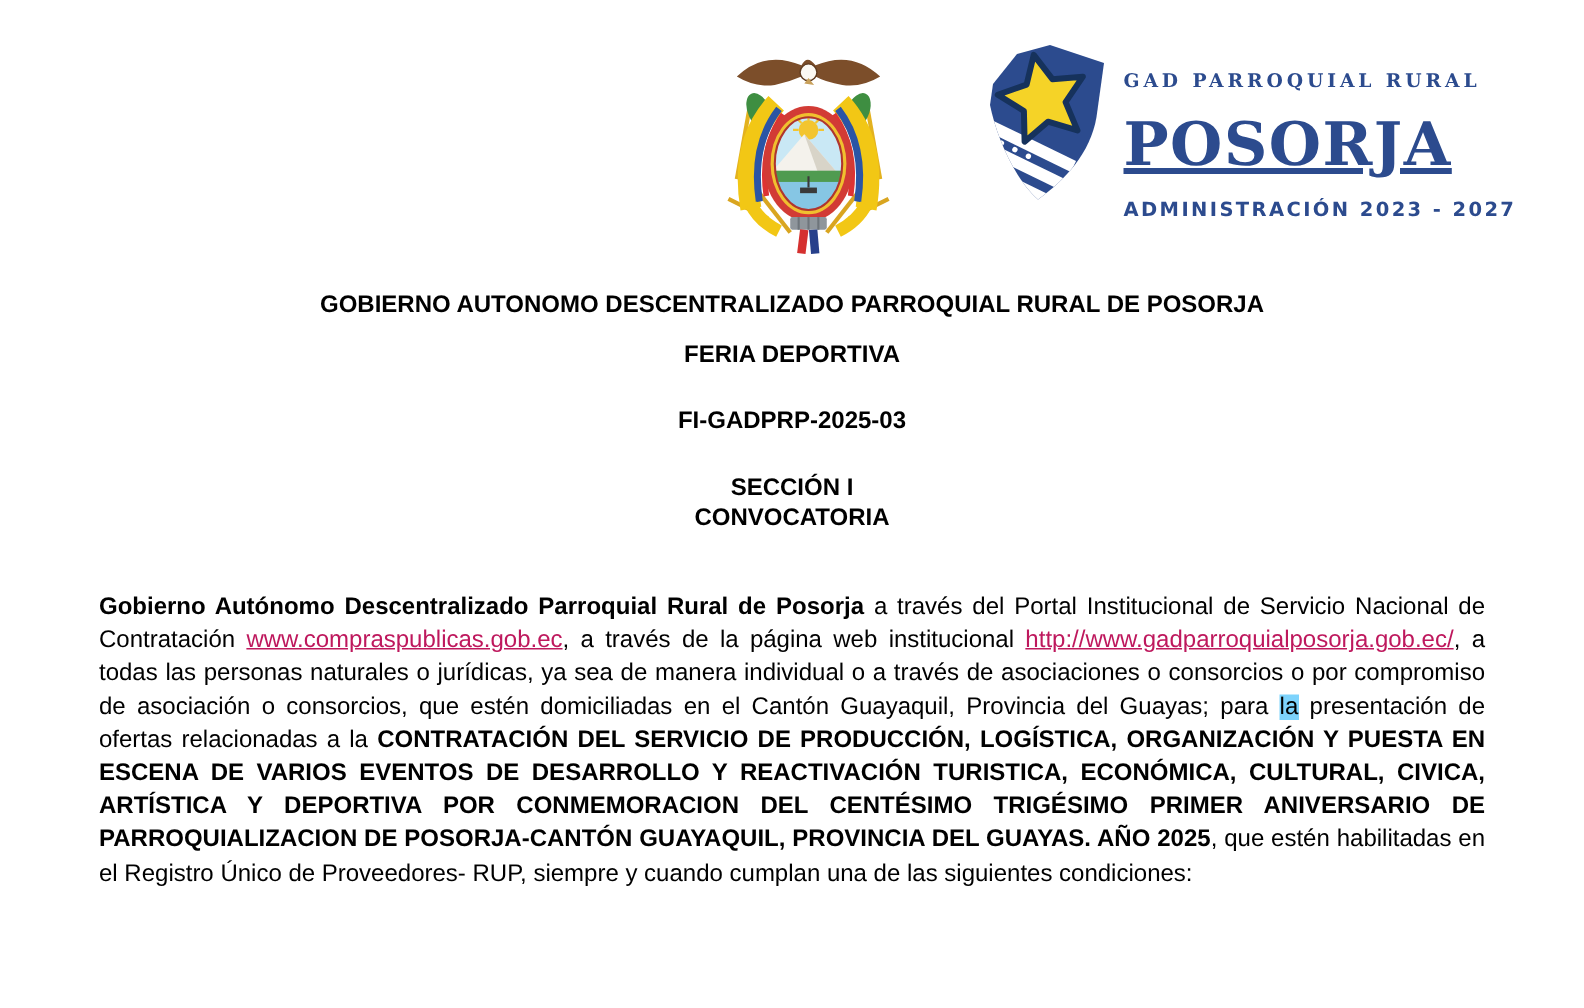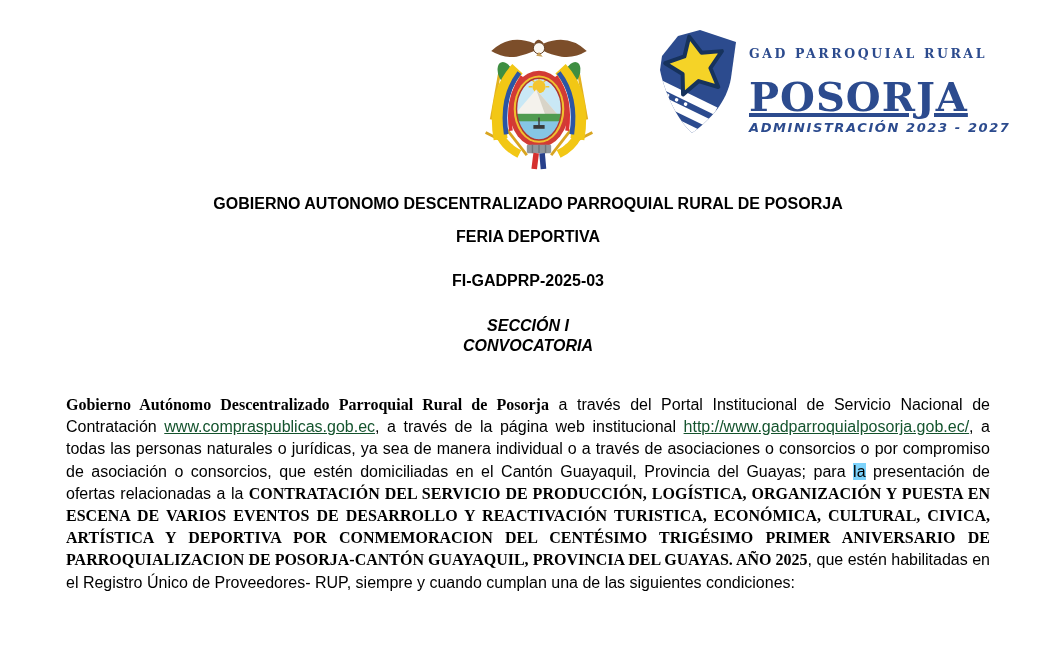--- a/index.html
+++ b/index.html
@@ -14,37 +14,37 @@
   .logo-text{margin-left:6px;padding-top:20px;color:#2C4B8E;}
   .logo-line1{
     font-family:"DejaVu Serif","Liberation Serif",serif;font-weight:bold;
     font-size:12.5px;letter-spacing:2.6px;white-space:nowrap;
   }
   .logo-name{
     font-family:"DejaVu Serif","Liberation Serif",serif;font-weight:bold;
     font-size:40px;letter-spacing:1px;line-height:44px;margin-top:14px;white-space:nowrap;text-decoration:underline;
   }
   .logo-line2{
-    font-family:"DejaVu Sans","Liberation Sans",sans-serif;font-weight:bold;font-style:italic;
-    font-size:13px;letter-spacing:1.6px;margin-top:1px;white-space:nowrap;
+    font-family:"DejaVu Sans","Liberation Sans",sans-serif;font-weight:bold;
+    font-size:13px;letter-spacing:1.6px;margin-top:14px;white-space:nowrap;
   }
   
   .hwrap{position:absolute;left:66px;width:924px;text-align:center;font-weight:bold;font-size:16px;}
   .h1{top:184px;margin-top:11px;}
   .h2{top:228px;}
   .h3{top:272px;}
-  .h4{top:316px;line-height:20px;font-style:italic;}
+  .h4{top:316px;line-height:20px;}
   
   .body-par{
     position:absolute;left:66px;top:378px;width:924px;
     font-size:16px;line-height:22.2px;text-align:justify;
   }
-  .body-par .b{font-weight:bold;font-family:Liberation Serif, serif;}
+  .body-par .b{font-weight:bold;}
   .body-par .hl{background:#7dd3fc;}
-  .body-par a.link{color:#14532d;text-decoration:underline;}
+  .body-par a.link{color:#be185d;text-decoration:underline;}
 </style>
 </head>
 <body>
 
 <div class="page">
 
   <svg class="coat" viewBox="0 0 142 158">
 
     <line x1="22" y1="96" x2="58" y2="142" stroke="#D9A520" stroke-width="3"></line>
     <line x1="120" y1="96" x2="84" y2="142" stroke="#D9A520" stroke-width="3"></line>

